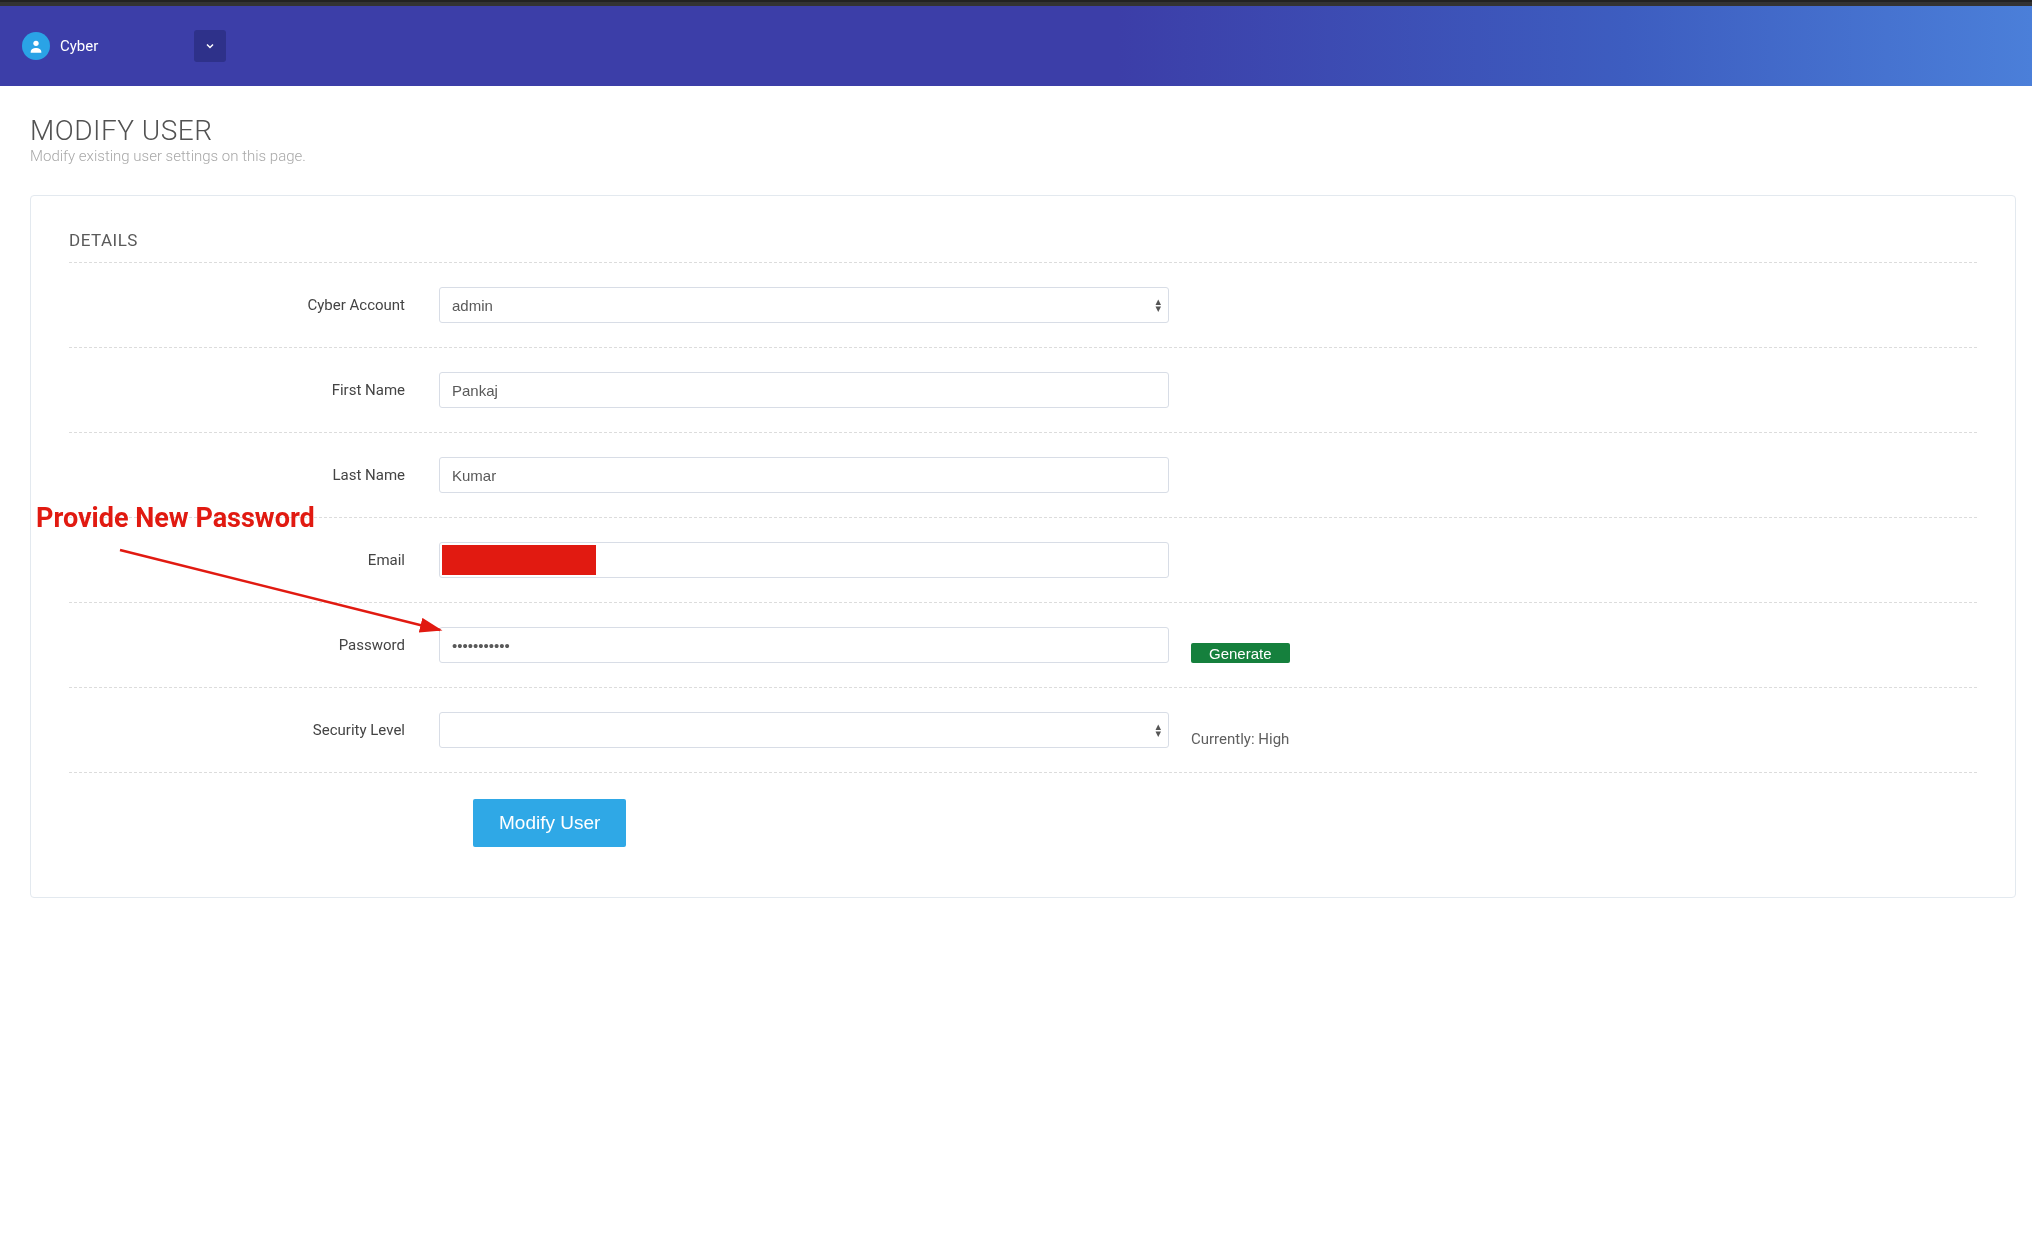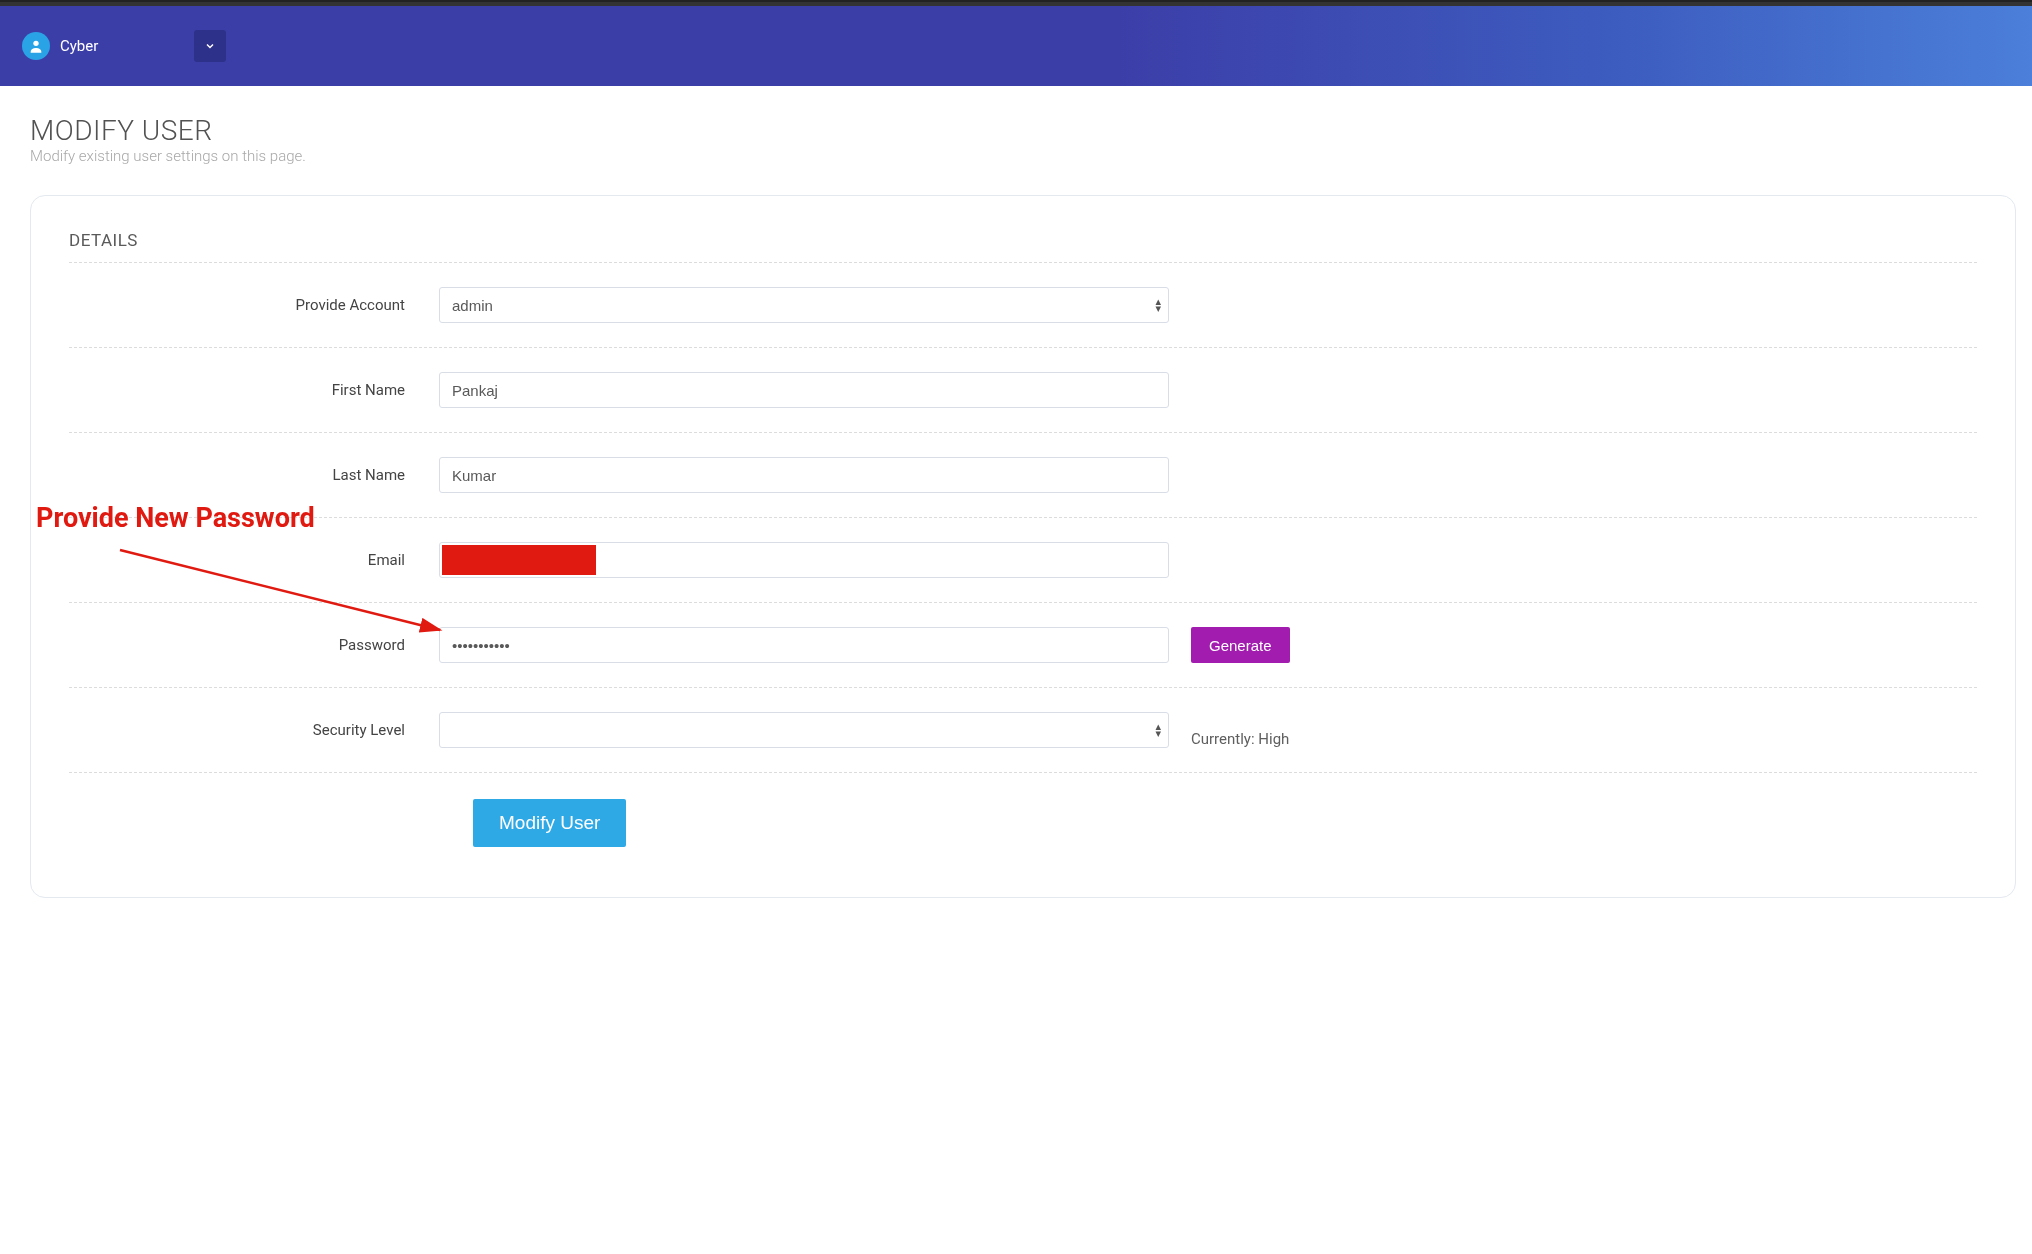--- a/index.html
+++ b/index.html
@@ -63,21 +63,21 @@
   }
   .page-subtitle {
     font-size: 15px;
     color: #a8a8a8;
     font-weight: 300;
   }
 
   .panel {
     margin-top: 30px;
     border: 1px solid #e3e9ef;
-    border-radius: 15px;
+    border-radius: 4px;
     padding: 34px 38px 50px 38px;
   }
   .panel-heading {
     font-size: 17px;
     color: #5a5a5a;
     letter-spacing: 0.5px;
     font-weight: 400;
     margin-bottom: 12px;
   }
 
@@ -137,22 +137,22 @@
     justify-content: center;
     border: none;
     border-radius: 2px;
     cursor: pointer;
     font-size: 15px;
     color: #fff;
     padding: 0 18px;
     height: 36px;
   }
   .btn-generate {
-    background: #a21caf;
-    height: 36px;
+    background: #15803d;
+    height: 20px;
     font-size: 15px;
   }
   .btn-submit {
     background: #2fa8e6;
     height: 48px;
     font-size: 19px;
     padding: 0 26px;
     margin-top: 26px;
     margin-left: 404px;
   }
@@ -214,21 +214,21 @@
 
 <div class="page container">
   <h1 class="page-title">MODIFY USER</h1>
   <div class="page-subtitle">Modify existing user settings on this page.</div>
 
   <div class="panel">
     <div class="panel-heading">DETAILS</div>
 
     
     <div class="form-row">
-      <div class="form-label">Provide Account</div>
+      <div class="form-label">Cyber Account</div>
       <div class="form-control-wrap">
         <div class="select-wrap">
           <select class="form-select">
             <option>admin</option>
           </select>
           <span class="select-caret">▴<br>▾</span>
         </div>
       </div>
     </div>
 

